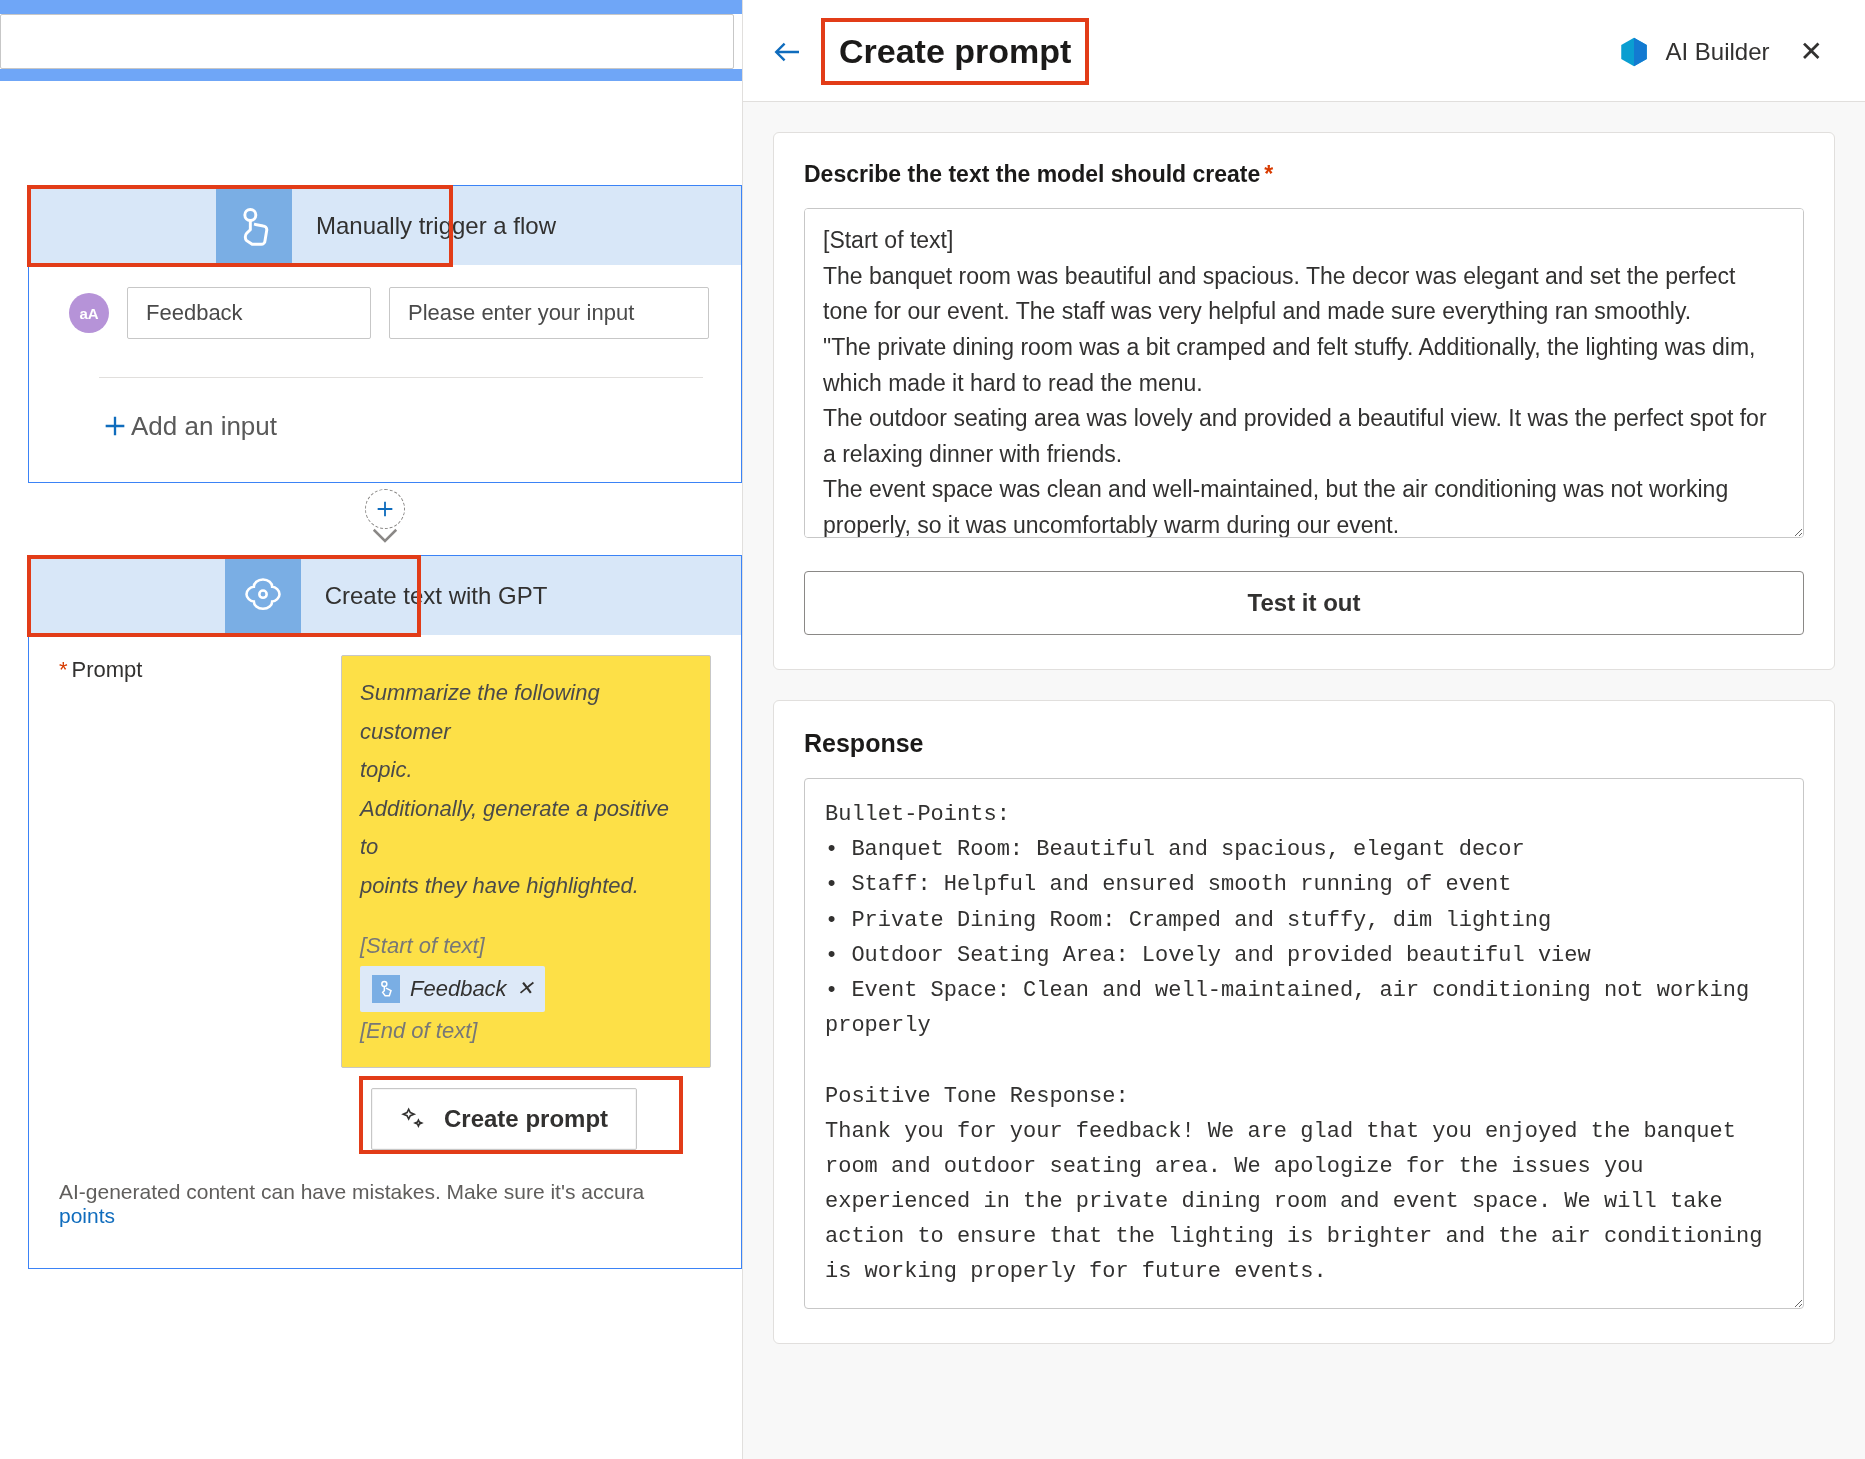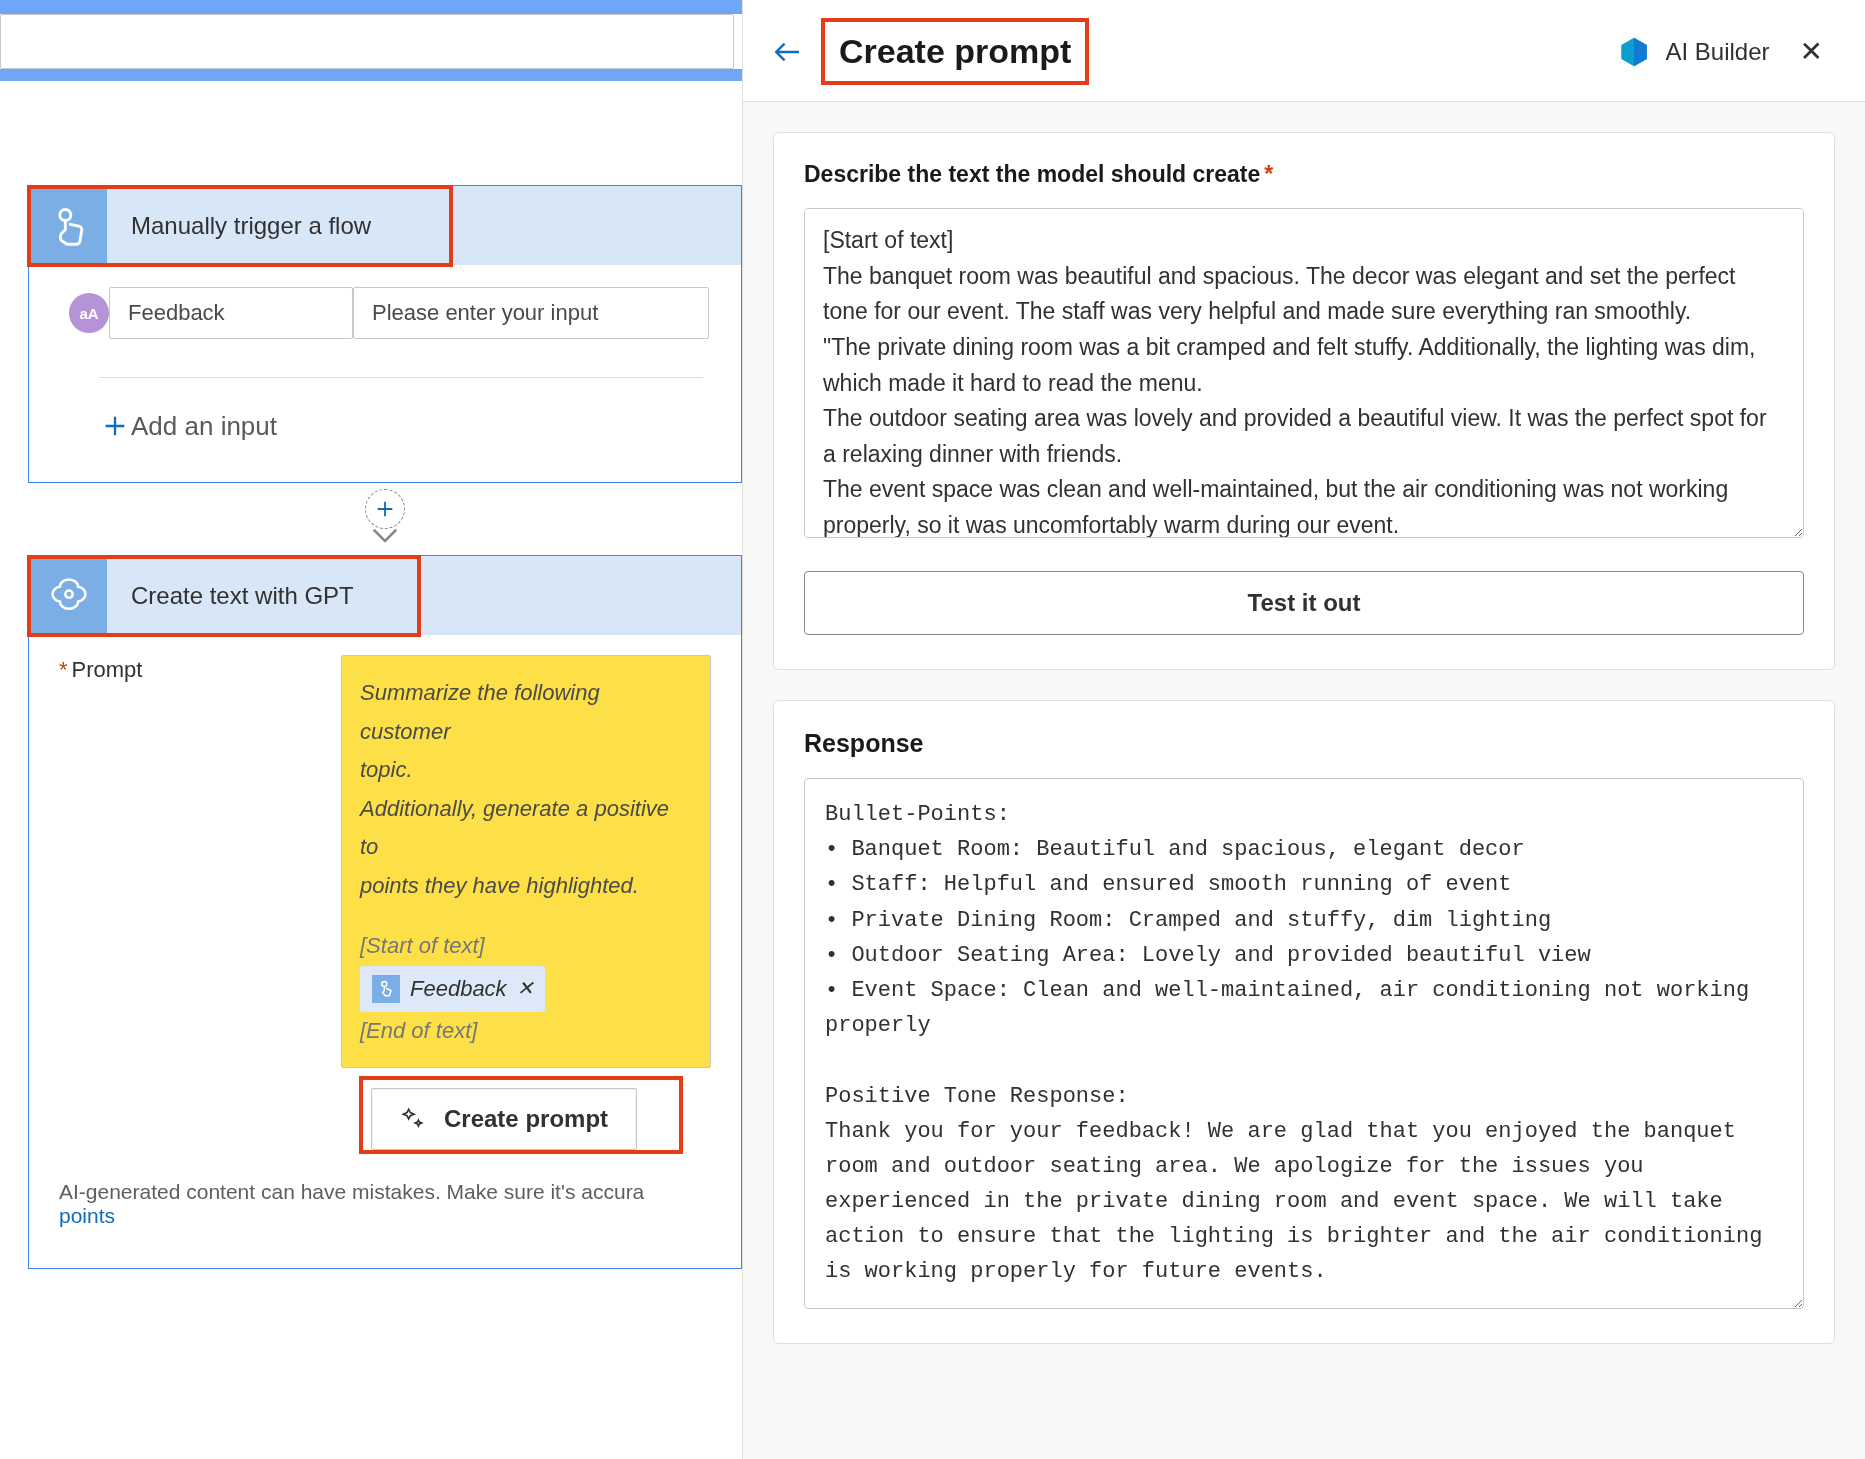--- a/index.html
+++ b/index.html
@@ -22,25 +22,25 @@
   .page{display:flex;width:1865px;height:1459px;background:#fff;overflow:hidden;}
   
   .flow-col{position:relative;width:742px;flex:0 0 742px;background:#fff;}
   .blue-strip{position:absolute;left:0;right:0;top:0;height:14px;background:#6fa6f7;}
   .search-slot{position:absolute;left:0;top:14px;right:8px;height:55px;background:#fff;border:1px solid var(--border);border-radius:2px;}
   .blue-under{position:absolute;left:0;right:0;top:69px;height:12px;background:#6fa6f7;}
 
   .canvas{position:absolute;left:28px;right:0;top:185px;bottom:0;}
 
   .card{width:714px;background:#fff;border:1px solid var(--ms-blue);border-top:none;position:relative;}
-  .card-header{display:flex;align-items:center;height:80px;background:var(--ms-lightblue2);border-top:1px solid var(--ms-blue);}
+  .card-header{display:flex;align-items:center;height:80px;background:var(--ms-lightblue2);border-top:1px solid var(--ms-blue);justify-content:center;}
   .card-header .action-icon{width:76px;height:76px;margin:2px;background:var(--ms-lightblue);display:flex;align-items:center;justify-content:center;color:#fff;}
   .card-header .title{font-size:24px;color:var(--text);padding-left:22px;}
 
-  .inputs-row{display:flex;align-items:center;padding:22px 32px 0 40px;}
+  .inputs-row{display:flex;align-items:center;gap:18px;padding:22px 32px 0 40px;}
   .purple-circle{width:40px;height:40px;border-radius:50%;background:#b693d8;display:flex;align-items:center;justify-content:center;color:#fff;font-size:15px;font-weight:600;}
   .text-input{height:52px;border:1px solid var(--border);border-radius:2px;background:#fff;display:flex;align-items:center;padding:0 18px;color:#4a4a4a;font-size:22px;}
   .text-input.name{width:244px;}
   .text-input.placeholder{flex:1;color:#4a4a4a;}
   .divider{height:1px;background:var(--border-light);margin:38px 38px 0 70px;}
 
   .add-input{display:flex;align-items:center;padding:32px 0 40px 70px;font-size:26px;color:#5a5a5a;}
   .plus-ico{width:32px;height:32px;display:flex;align-items:center;justify-content:center;}
 
   .connector-wrap{width:714px;height:72px;position:relative;display:flex;flex-direction:column;align-items:center;justify-content:flex-start;}

